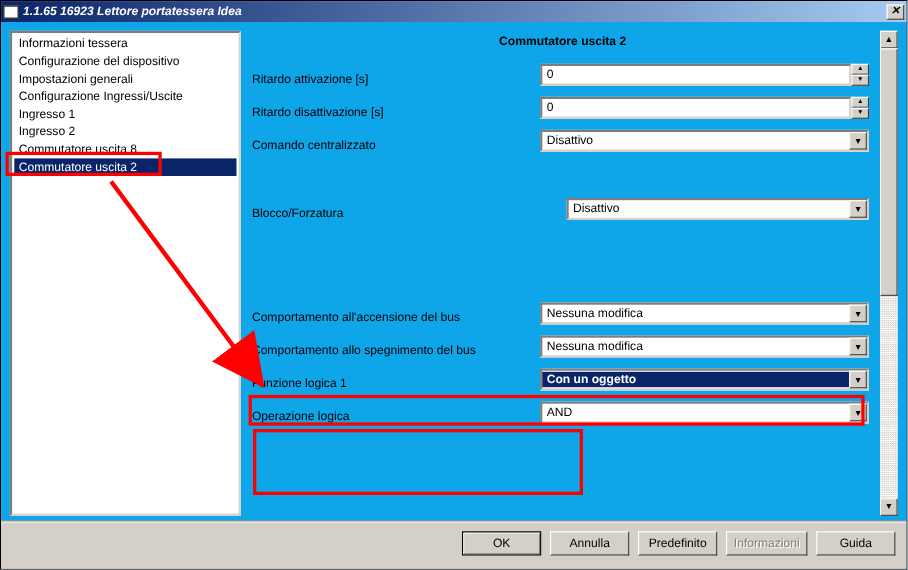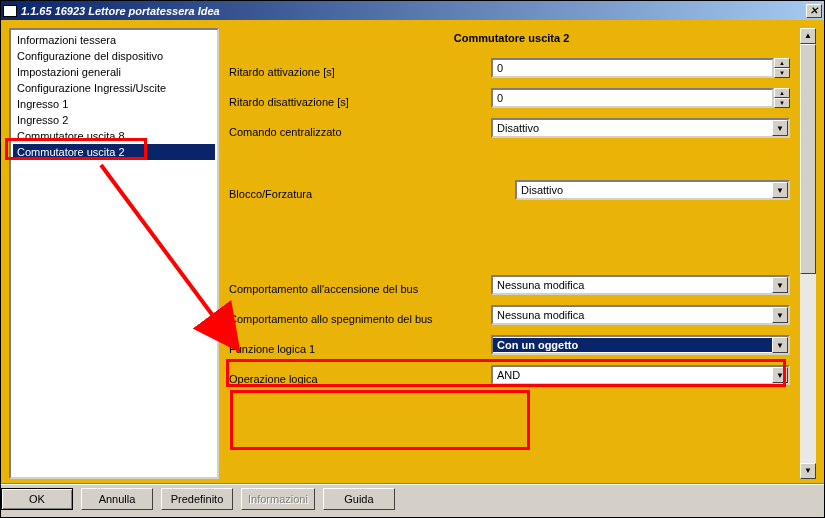--- a/index.html
+++ b/index.html
@@ -49,21 +49,21 @@
     color: #000;
     font-size: 10px;
     line-height: 11px;
     text-align: center;
     font-family: Arial, sans-serif;
     font-weight: bold;
     cursor: pointer;
   }
   .content {
     flex: 1;
-    background: #eab308;
+    background: #0ea5e9;
     padding: 8px 8px 4px 8px;
     display: flex;
     gap: 6px;
     position: relative;
   }
   .sidebar {
     width: 210px;
     background: #fff;
     border: 2px inset #d4d0c8;
     padding: 2px;
@@ -208,24 +208,24 @@
     position: absolute;
     left: 0; right: 0;
     top: 0;
     height: 55%;
     background: #d4d0c8;
     border: 1px solid #fff;
     border-right-color: #404040;
     border-bottom-color: #404040;
   }
   .button-bar {
-    height: 34px;
-    background: #d4d0c8;
-    display: flex;
-    justify-content: flex-start;
+    height: 44px;
+    background: #d4d0c8;
+    display: flex;
+    justify-content: flex-end;
     align-items: center;
     gap: 8px;
     padding: 0 10px 4px 0;
     border-top: 1px solid #808080;
     box-shadow: inset 0 1px 0 #fff;
   }
   .btn {
     min-width: 72px;
     height: 22px;
     background: #d4d0c8;

